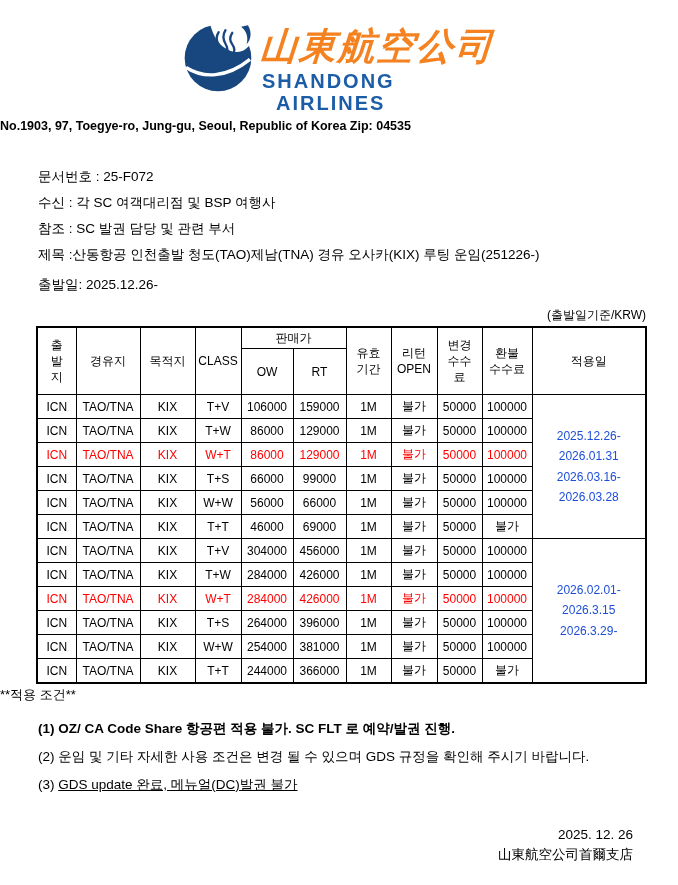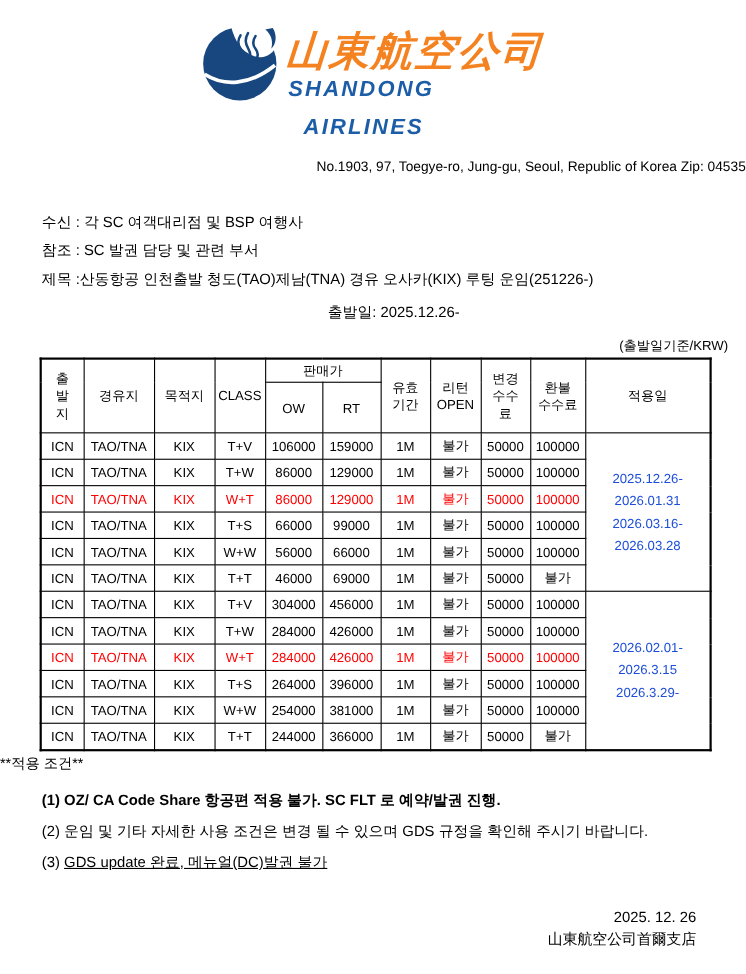--- a/index.html
+++ b/index.html
@@ -10,32 +10,32 @@
   }
   
   .logo-row { display:flex; justify-content:center; align-items:flex-start; padding-top:22px; gap:8px; }
   .logo-mark { width:68px; height:72px; flex:0 0 auto; }
   .logo-text { display:flex; flex-direction:column; padding-top:6px; }
   .logo-cn {
     color:#F58220; font-size:37px; font-weight:bold; font-style:italic;
     letter-spacing:2px; line-height:1.05; white-space:nowrap; transform:skewX(-4deg);
   }
   .logo-en1, .logo-en2 {
-    color:#1C5DA8; font-size:20px; font-weight:bold; font-style:italic;
+    color:#1C5DA8; font-size:20px; font-weight:bold; 
     letter-spacing:2px; line-height:1.0; white-space:nowrap;
   }
   .logo-en1 { margin-top:4px; margin-left:2px; }
-  .logo-en2 { margin-left:16px; margin-top:15px; }
-  
-  .address-block { text-align:right; margin-top:16px; font-weight:normal; font-size:12.5px; line-height:19px; }
+  .logo-en2 { margin-left:16px; margin-top:2px; }
+  
+  .address-block { text-align:left; margin-top:4px; font-weight:bold; font-size:12.5px; line-height:19px; }
   
   .doc-info { margin:28px 0 0 38px; font-size:13.5px; line-height:26px; }
-  .departure-line { margin-top:4px;text-align:center; }
-  
-  .currency-note { text-align:right; padding-right:16px; font-size:12px; margin-top:9px; margin-bottom:2px; }
+  .departure-line { margin-top:4px; }
+  
+  .currency-note { text-align:right; padding-right:32px; font-size:12px; margin-top:9px; margin-bottom:2px; }
   table.fare { border-collapse:collapse; table-layout:fixed; margin-left:36px; border:2px solid #000; }
   table.fare th, table.fare td {
     border:1px solid #000; text-align:center; vertical-align:middle;
     padding:0; font-size:12px; overflow:hidden;
   }
   table.fare th { font-weight:normal; white-space:pre-line; line-height:1.35; }
   tr.hrow1 { height:22px; }
   tr.hrow2 { height:46px; }
   tr.drow  { height:24px; }
   .red-row td { color:#FF0000; }
@@ -68,20 +68,21 @@
       <span class="logo-en1">SHANDONG</span>
       <span class="logo-en2">AIRLINES</span>
     </div>
   </div>
 
   <div class="address-block">
     <div>No.1903, 97, Toegye-ro, Jung-gu, Seoul, Republic of Korea Zip: 04535</div>
   </div>
 
   <div class="doc-info">
+    <div>문서번호 : 25-F072</div>
     <div>수신 : 각 SC 여객대리점 및 BSP 여행사</div>
     <div>참조 : SC 발권 담당 및 관련 부서</div>
     <div>제목 :산동항공 인천출발 청도(TAO)제남(TNA) 경유 오사카(KIX) 루팅 운임(251226-)</div>
     <div class="departure-line">출발일: 2025.12.26-</div>
   </div>
 
   <div class="currency-note">(출발일기준/KRW)</div>
 
   <table class="fare">
     <colgroup>

